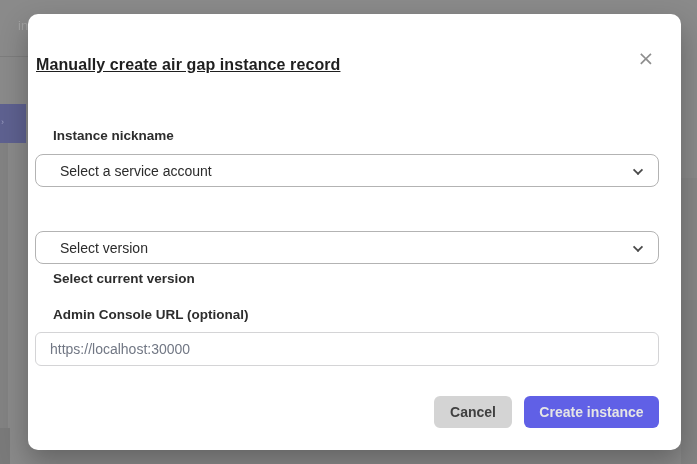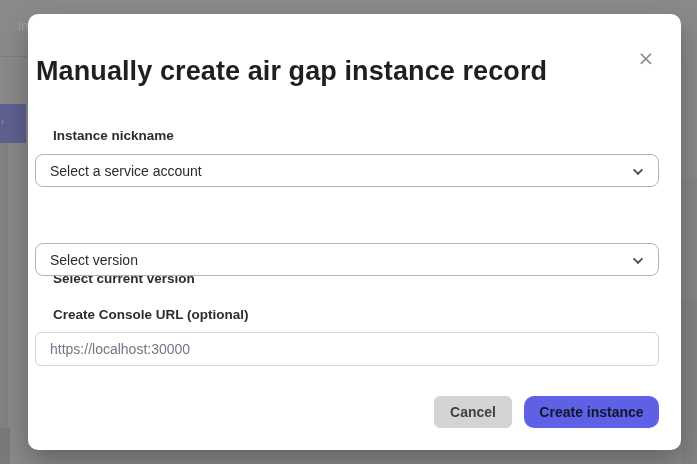--- a/index.html
+++ b/index.html
@@ -70,24 +70,25 @@
     position: absolute;
     left: 28px; top: 14px;
     width: 653px; height: 436px;
     background: #ffffff;
     border-radius: 10px;
     box-shadow: 0 12px 28px rgba(0,0,0,.28);
   }
   .modal-title {
     position: absolute;
     left: 8px; top: 42px;
-    font-size: 27px;
+    font-size: 16px;
     font-weight: 700;
     color: #1f1f1f;
     letter-spacing: 0.1px;
+    text-decoration: underline;
   }
   .close-btn {
     position: absolute;
     left: 605px; top: 31px;
     width: 26px; height: 26px;
     border: none;
     background: transparent;
     color: #8e8e8e;
     font-size: 20px;
     line-height: 26px;
@@ -110,27 +111,27 @@
 
   .select-box {
     position: absolute;
     left: 7px;
     width: 624px; height: 33px;
     border: 1px solid #b3b3b3;
     border-radius: 8px;
     background: #ffffff;
     display: flex;
     align-items: center;
-    padding: 0 14px;
+    padding: 0 24px;
     font-size: 14px;
     color: #2b2b2b;
     cursor: pointer;
   }
   .select-1 { top: 140px; }
-  .select-2 { top: 229px; }
+  .select-2 { top: 217px; }
   .select-box .chevron {
     position: absolute;
     right: 16px; top: 11px;
     width: 8px; height: 8px;
     border-right: 2px solid #4a4a4a;
     border-bottom: 2px solid #4a4a4a;
     transform: rotate(45deg) scale(0.9);
     transform-origin: center;
   }
 
@@ -162,22 +163,21 @@
   .btn-cancel {
     left: 406px;
     width: 78px;
     background: #d4d4d4;
     color: #404040;
   }
   .btn-create {
     left: 496px;
     width: 135px;
     background: #6060e6;
-    color: #0f172a;
-    border-radius: 10px;
+    color: #e5e5e5;
   }
 </style>
 </head>
 <body>
 
 <div class="stage">
 
   <span class="bg-partial-text">in</span>
   <div class="bg-hline"></div>
   <div class="bg-purple-bar">
@@ -199,20 +199,20 @@
       <span>Select a service account</span>
       <span class="chevron"></span>
     </div>
 
     <label class="field-label label-2">Select current version</label>
     <div class="select-box select-2">
       <span>Select version</span>
       <span class="chevron"></span>
     </div>
 
-    <label class="field-label label-3">Create Console URL (optional)</label>
+    <label class="field-label label-3">Admin Console URL (optional)</label>
     <input class="text-input" type="text" placeholder="https://localhost:30000" style="">
 
     <button class="btn btn-cancel">Cancel</button>
     <button class="btn btn-create">Create instance</button>
 
   </div>
 </div>
 
 </body></html>

